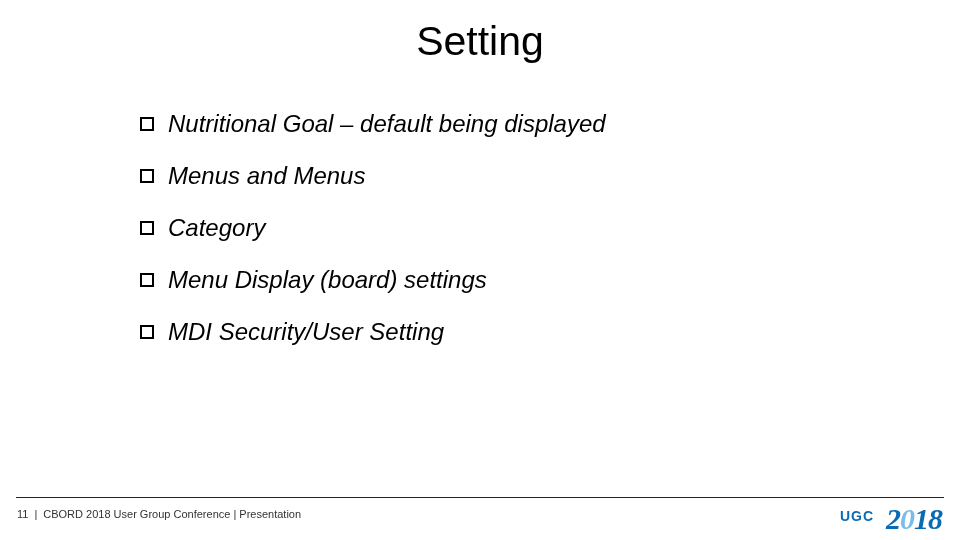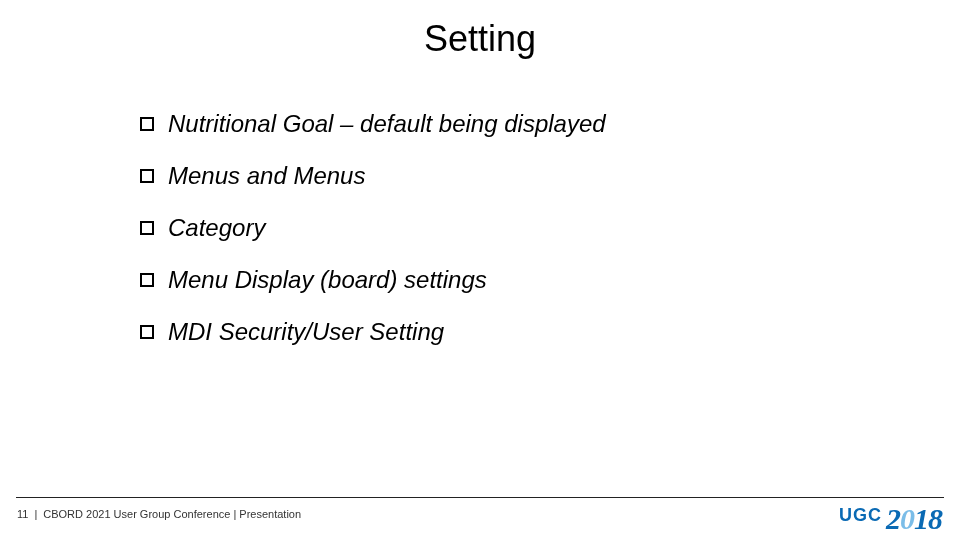--- a/index.html
+++ b/index.html
@@ -1,28 +1,28 @@
 <!DOCTYPE html>
 <html><head>
 <meta charset="utf-8">
 <style>
   * { box-sizing: border-box; margin: 0; padding: 0; }
   html, body { width: 960px; height: 540px; background: #ffffff; font-family: Arial, Helvetica, sans-serif; overflow: hidden; }
   .slide { position: relative; width: 960px; height: 540px; }
-  .title { position: absolute; top: 18px; left: 0; width: 960px; text-align: center; font-size: 36px; font-weight: 400; color: #000; font-family: "Segoe UI", Arial, sans-serif; }
+  .title { position: absolute; top: 18px; left: 0; width: 960px; text-align: center; font-size: 41px; font-weight: 400; color: #000; font-family: "Segoe UI", Arial, sans-serif; }
   .bullets { position: absolute; top: 110px; left: 140px; width: 700px; }
   .bullet { display: flex; align-items: center; margin-bottom: 24px; font-style: italic; }
   .bullet .sq { width: 14px; height: 14px; border: 2px solid #000; margin-right: 14px; flex: 0 0 auto; }
   .bullet .txt { font-size: 24px; color: #000; }
   .bullet.link .txt { color: #0a6ab4; }
   .footer-rule { position: absolute; left: 16px; right: 16px; bottom: 42px; height: 0; border-top: 1px solid #222; }
   .footer { position: absolute; left: 17px; bottom: 20px; font-size: 11px; color: #333; display: flex; align-items: center; gap: 6px; }
   .footer .sep { color: #333; }
   .logo { position: absolute; right: 18px; bottom: 4px; display: flex; align-items: baseline; font-weight: 700; }
-  .logo .ugc { font-size: 18px; color: #0a6ab4; letter-spacing: 1px; margin-right: 4px; position: relative; top: -8px; }
+  .logo .ugc { font-size: 14px; color: #0a6ab4; letter-spacing: 1px; margin-right: 12px; position: relative; top: -8px; }
   .logo .year { font-family: Georgia, 'Times New Roman', serif; font-size: 30px; color: #0a6ab4; font-style: italic; letter-spacing: -1px; }
   .logo .year .accent { color: #7bbde8; }
 </style>
 </head>
 <body>
 
 <div class="slide">
 
   <div class="title">Setting</div>
 
@@ -47,21 +47,21 @@
       <span class="sq"></span>
       <span class="txt">MDI Security/User Setting</span>
     </div>
   </div>
 
   <div class="footer-rule"></div>
 
   <div class="footer">
     <span>11</span>
     <span class="sep">|</span>
-    <span>CBORD 2021 User Group Conference | Presentation</span>
+    <span>CBORD 2018 User Group Conference | Presentation</span>
   </div>
 
   <div class="logo">
     <span class="ugc">UGC</span>
     <span class="year">
       <span>2</span><span class="accent">0</span><span>1</span><span>8</span>
     </span>
   </div>
 
 </div>

